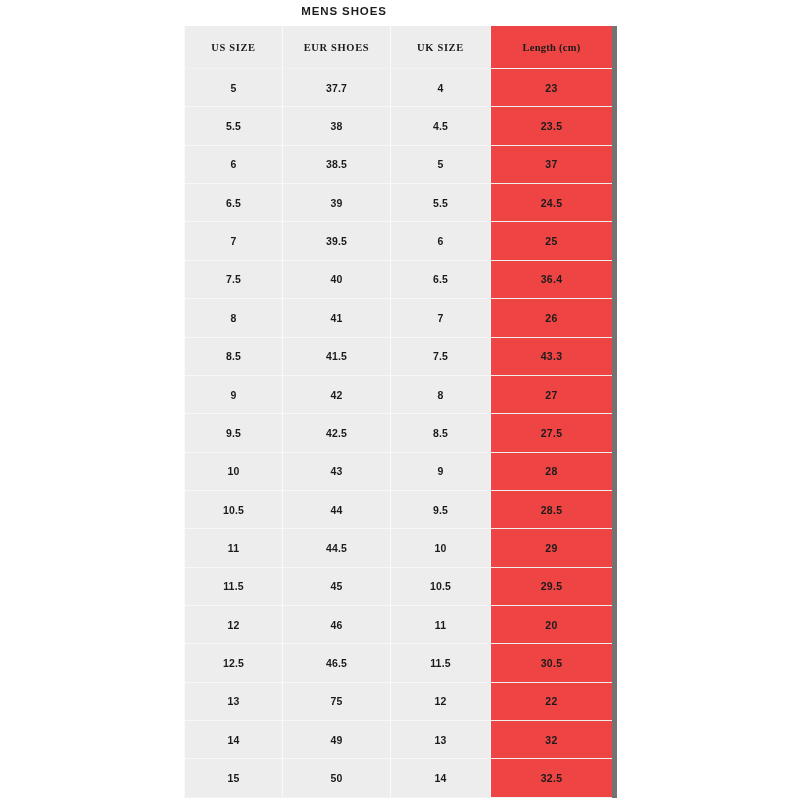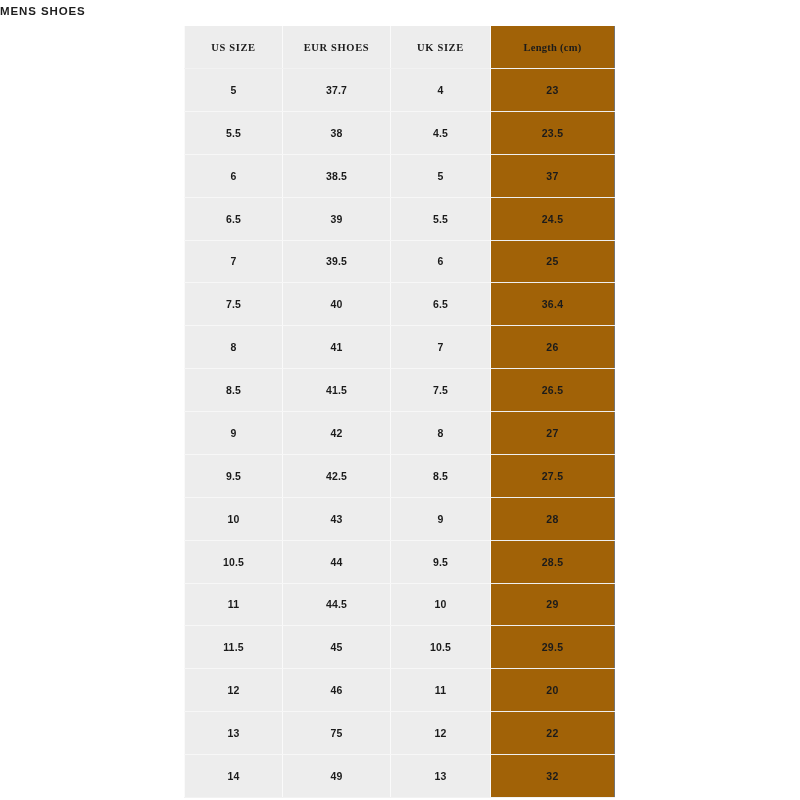--- a/index.html
+++ b/index.html
@@ -22,21 +22,21 @@
     top: 0;
     width: 800px;
     height: 800px;
   }
 
   .chart-title {
     position: absolute;
     left: 0;
     top: 3px;
     width: 688px;
-    text-align: left;
+    text-align: center;
     font-size: 11.5px;
     font-weight: bold;
     letter-spacing: 0.9px;
     color: #1d1d1d;
     line-height: 16px;
     font-family: "Liberation Sans", sans-serif;
   }
 
   .size-table-wrap {
     position: absolute;
@@ -83,22 +83,22 @@
   }
 
   table.size-table td {
     font-size: 10.5px;
     letter-spacing: 0.2px;
   }
 
   
   table.size-table th.col-len,
   table.size-table td.col-len {
-    background: #a16207;
-    border-right: 1px solid #737373;
+    background: #ef4444;
+    border-right: 5px solid #737373;
     border-bottom: 1px solid #efefef;
     letter-spacing: 0.3px;
   }
 
   table.size-table th.col-len {
     letter-spacing: 0.25px;
   }
 
   
   table.size-table tr > th:first-child,
@@ -174,21 +174,21 @@
           <tr>
             <td class="col-us">8</td>
             <td class="col-eur">41</td>
             <td class="col-uk">7</td>
             <td class="col-len">26</td>
           </tr>
           <tr>
             <td class="col-us">8.5</td>
             <td class="col-eur">41.5</td>
             <td class="col-uk">7.5</td>
-            <td class="col-len">26.5</td>
+            <td class="col-len">43.3</td>
           </tr>
           <tr>
             <td class="col-us">9</td>
             <td class="col-eur">42</td>
             <td class="col-uk">8</td>
             <td class="col-len">27</td>
           </tr>
           <tr>
             <td class="col-us">9.5</td>
             <td class="col-eur">42.5</td>
@@ -219,28 +219,40 @@
             <td class="col-uk">10.5</td>
             <td class="col-len">29.5</td>
           </tr>
           <tr>
             <td class="col-us">12</td>
             <td class="col-eur">46</td>
             <td class="col-uk">11</td>
             <td class="col-len">20</td>
           </tr>
           <tr>
+            <td class="col-us">12.5</td>
+            <td class="col-eur">46.5</td>
+            <td class="col-uk">11.5</td>
+            <td class="col-len">30.5</td>
+          </tr>
+          <tr>
             <td class="col-us">13</td>
             <td class="col-eur">75</td>
             <td class="col-uk">12</td>
             <td class="col-len">22</td>
           </tr>
           <tr>
             <td class="col-us">14</td>
             <td class="col-eur">49</td>
             <td class="col-uk">13</td>
             <td class="col-len">32</td>
           </tr>
+          <tr>
+            <td class="col-us">15</td>
+            <td class="col-eur">50</td>
+            <td class="col-uk">14</td>
+            <td class="col-len">32.5</td>
+          </tr>
         </tbody>
     </table>
   </div>
 
 </div>
 
 </body></html>

